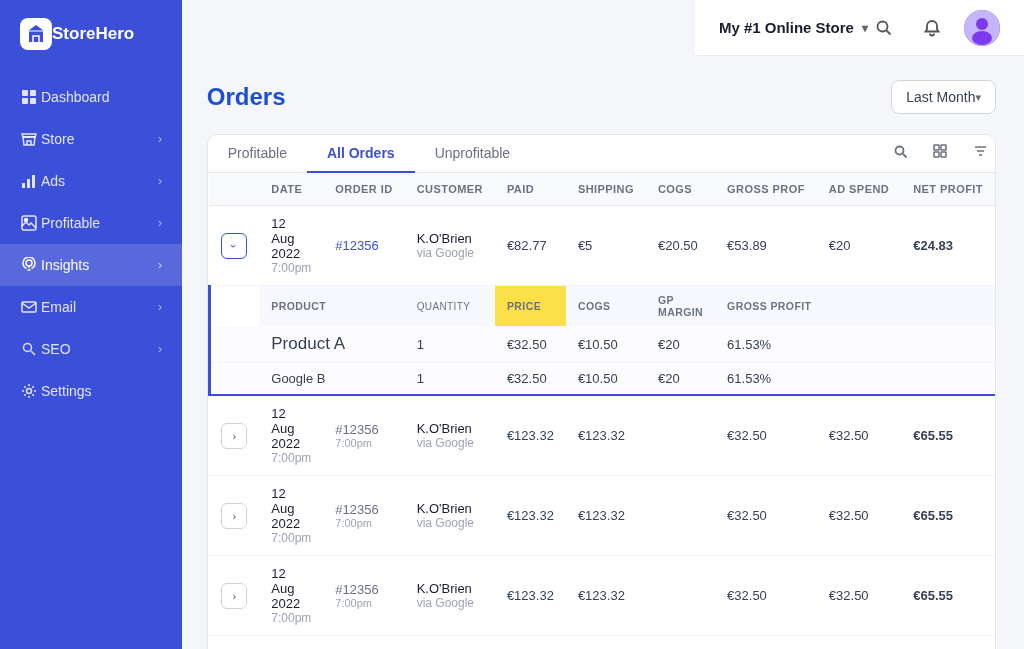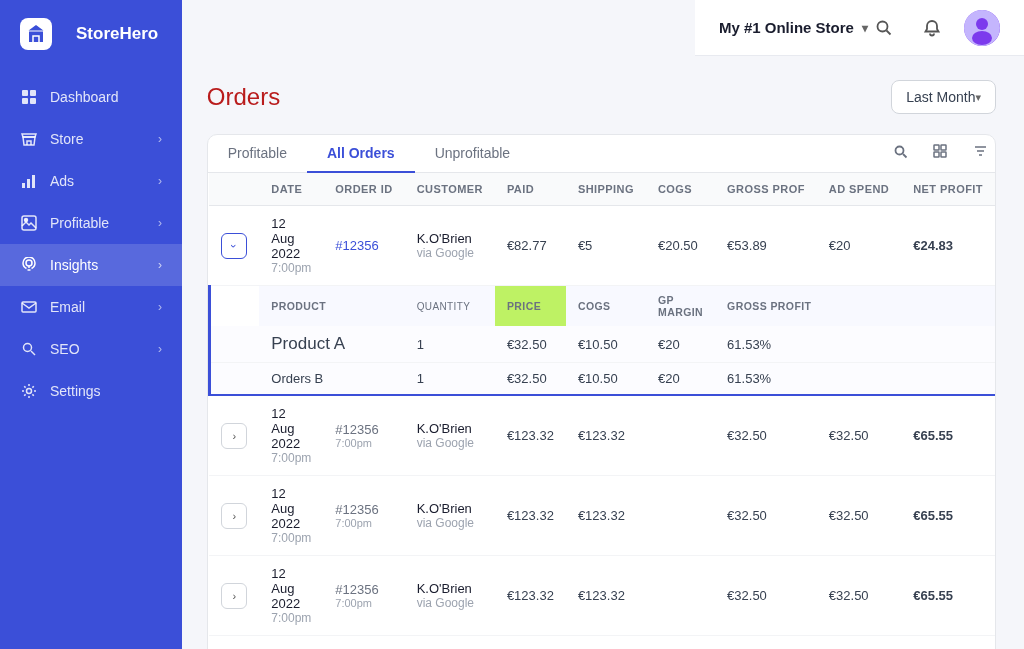--- a/index.html
+++ b/index.html
@@ -12,21 +12,21 @@
       background: #3b4fd8;
       display: flex;
       flex-direction: column;
       padding: 0;
       height: 100vh;
     }
     .sidebar-logo {
       display: flex;
       align-items: center;
       padding: 18px 20px;
-      gap: 24px;
+      gap: 0;
     }
     .logo-icon {
       width: 32px;
       height: 32px;
       background: white;
       border-radius: 8px;
       display: flex;
       align-items: center;
       justify-content: center;
     }
@@ -43,21 +43,21 @@
       flex: 1;
     }
     .nav-item {
       display: flex;
       align-items: center;
       padding: 12px 20px;
       color: rgba(255,255,255,0.85);
       font-size: 14px;
       font-weight: 500;
       cursor: pointer;
-      gap: 12px;
+      gap: 3px;
       position: relative;
       border-radius: 0;
       transition: background 0.15s;
     }
     .nav-item .nav-arrow {
       margin-left: auto;
       font-size: 12px;
       opacity: 0.7;
     }
     .nav-item .nav-icon {
@@ -140,22 +140,22 @@
       padding: 24px 28px;
     }
     .page-header {
       display: flex;
       align-items: center;
       justify-content: space-between;
       margin-bottom: 20px;
     }
     .page-title {
       font-size: 24px;
-      font-weight: 400;
-      color: #b91c1c;
+      font-weight: 700;
+      color: #1d4ed8;
     }
     .date-filter-btn {
       display: flex;
       align-items: center;
       border: 1px solid #d1d5db;
       border-radius: 8px;
       padding: 8px 14px;
       font-size: 14px;
       color: #374151;
       background: white;
@@ -510,39 +510,39 @@
             <td>€53.89</td>
             <td>€20</td>
             <td style="font-weight:600;">€24.83</td>
 
           </tr>
 
           <tr class="expanded-sub-header">
             <td class="left-accent-cell"></td>
             <td colspan="2" style="font-size:10.5px; font-weight:700; color:#6b7280; text-transform:uppercase; letter-spacing:0.04em; background:#f8f9ff; padding:8px 12px;">PRODUCT</td>
             <td style="font-size:10px; font-weight:400; color:#6b7280; text-transform:uppercase; letter-spacing:0.04em; background:#f8f9ff; padding:8px 12px;">QUANTITY</td>
-            <td style="font-size:10.5px; font-weight:700; color:#6b7280; text-transform:uppercase; letter-spacing:0.04em; background:#bef264; padding:8px 12px;">PRICE</td>
+            <td style="font-size:10.5px; font-weight:700; color:#6b7280; text-transform:uppercase; letter-spacing:0.04em; background:#fde047; padding:8px 12px;">PRICE</td>
             <td style="font-size:10.5px; font-weight:700; color:#6b7280; text-transform:uppercase; letter-spacing:0.04em; background:#f8f9ff; padding:8px 12px;">COGS</td>
             <td style="font-size:10.5px; font-weight:700; color:#6b7280; text-transform:uppercase; letter-spacing:0.04em; background:#f8f9ff; padding:8px 12px;">GP MARGIN</td>
             <td colspan="4" style="font-size:10.5px; font-weight:700; color:#6b7280; text-transform:uppercase; letter-spacing:0.04em; background:#f8f9ff; padding:8px 12px;">GROSS PROFIT</td>
           </tr>
 
           <tr class="expanded-row">
             <td class="left-accent-cell" style="background:#fcfcff; border-left:3px solid #3b4fd8;"></td>
             <td colspan="2" style="background:#fcfcff; padding:8px 12px; font-size:17px;">Product A</td>
             <td style="background:#fcfcff; padding:8px 12px; font-size:13px;">1</td>
             <td style="background:#fcfcff; padding:8px 12px; font-size:13px;">€32.50</td>
             <td style="background:#fcfcff; padding:8px 12px; font-size:13px;">€10.50</td>
             <td style="background:#fcfcff; padding:8px 12px; font-size:13px;">€20</td>
             <td colspan="4" style="background:#fcfcff; padding:8px 12px; font-size:13px;">61.53%</td>
           </tr>
 
           <tr class="expanded-row" style="border-bottom: 2px solid #3b4fd8;">
             <td class="left-accent-cell" style="background:#fcfcff; border-left:3px solid #3b4fd8; border-bottom:2px solid #3b4fd8;"></td>
-            <td colspan="2" style="background:#fcfcff; padding:8px 12px; font-size:13px; border-bottom:2px solid #3b4fd8;">Orders B</td>
+            <td colspan="2" style="background:#fcfcff; padding:8px 12px; font-size:13px; border-bottom:2px solid #3b4fd8;">Google B</td>
             <td style="background:#fcfcff; padding:8px 12px; font-size:13px; border-bottom:2px solid #3b4fd8;">1</td>
             <td style="background:#fcfcff; padding:8px 12px; font-size:13px; border-bottom:2px solid #3b4fd8;">€32.50</td>
             <td style="background:#fcfcff; padding:8px 12px; font-size:13px; border-bottom:2px solid #3b4fd8;">€10.50</td>
             <td style="background:#fcfcff; padding:8px 12px; font-size:13px; border-bottom:2px solid #3b4fd8;">€20</td>
             <td colspan="4" style="background:#fcfcff; padding:8px 12px; font-size:13px; border-bottom:2px solid #3b4fd8;">61.53%</td>
           </tr>
 
           <tr class="data-row">
             <td style="padding-left:12px;">
               <div class="expand-btn">›</div>

